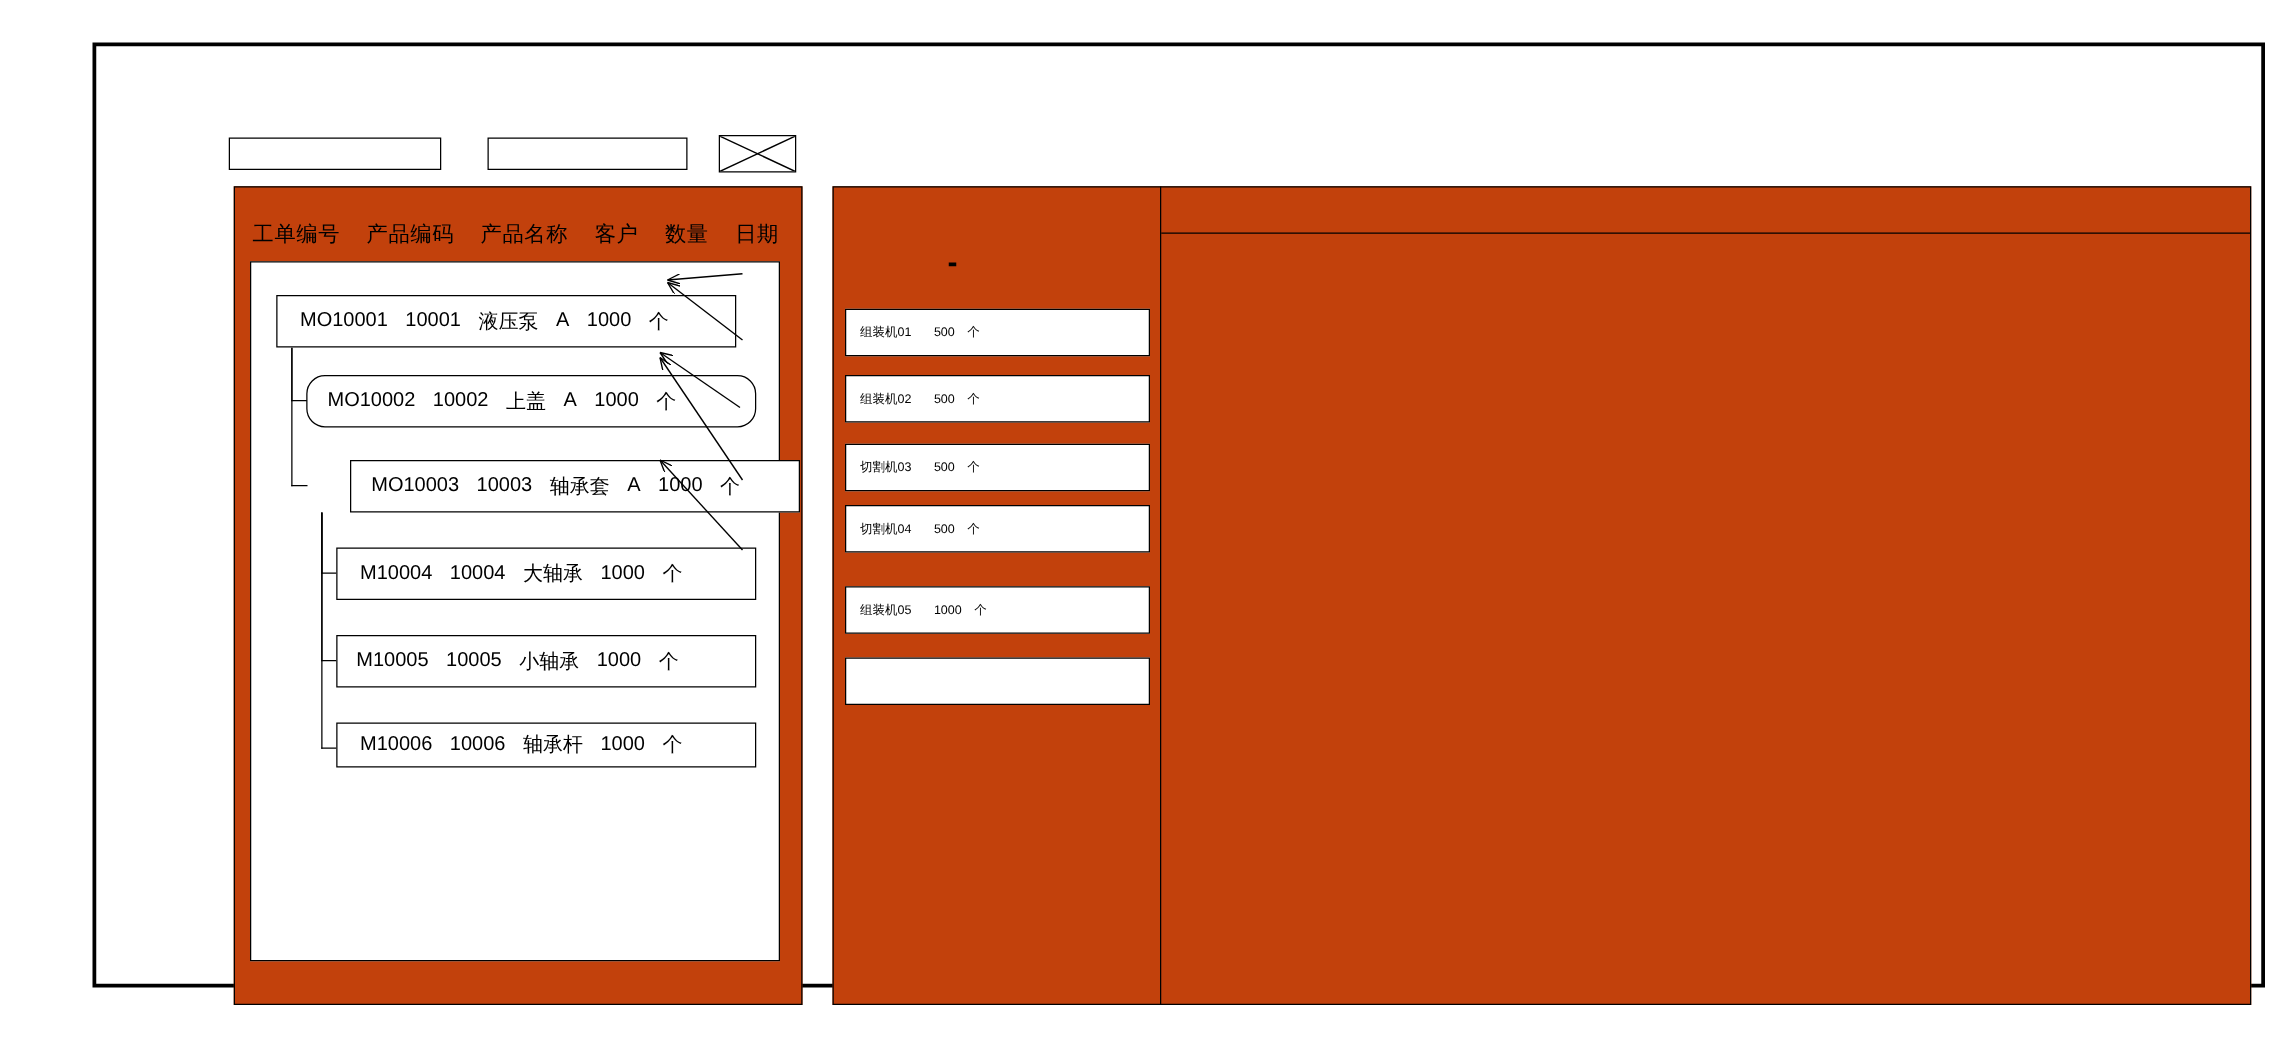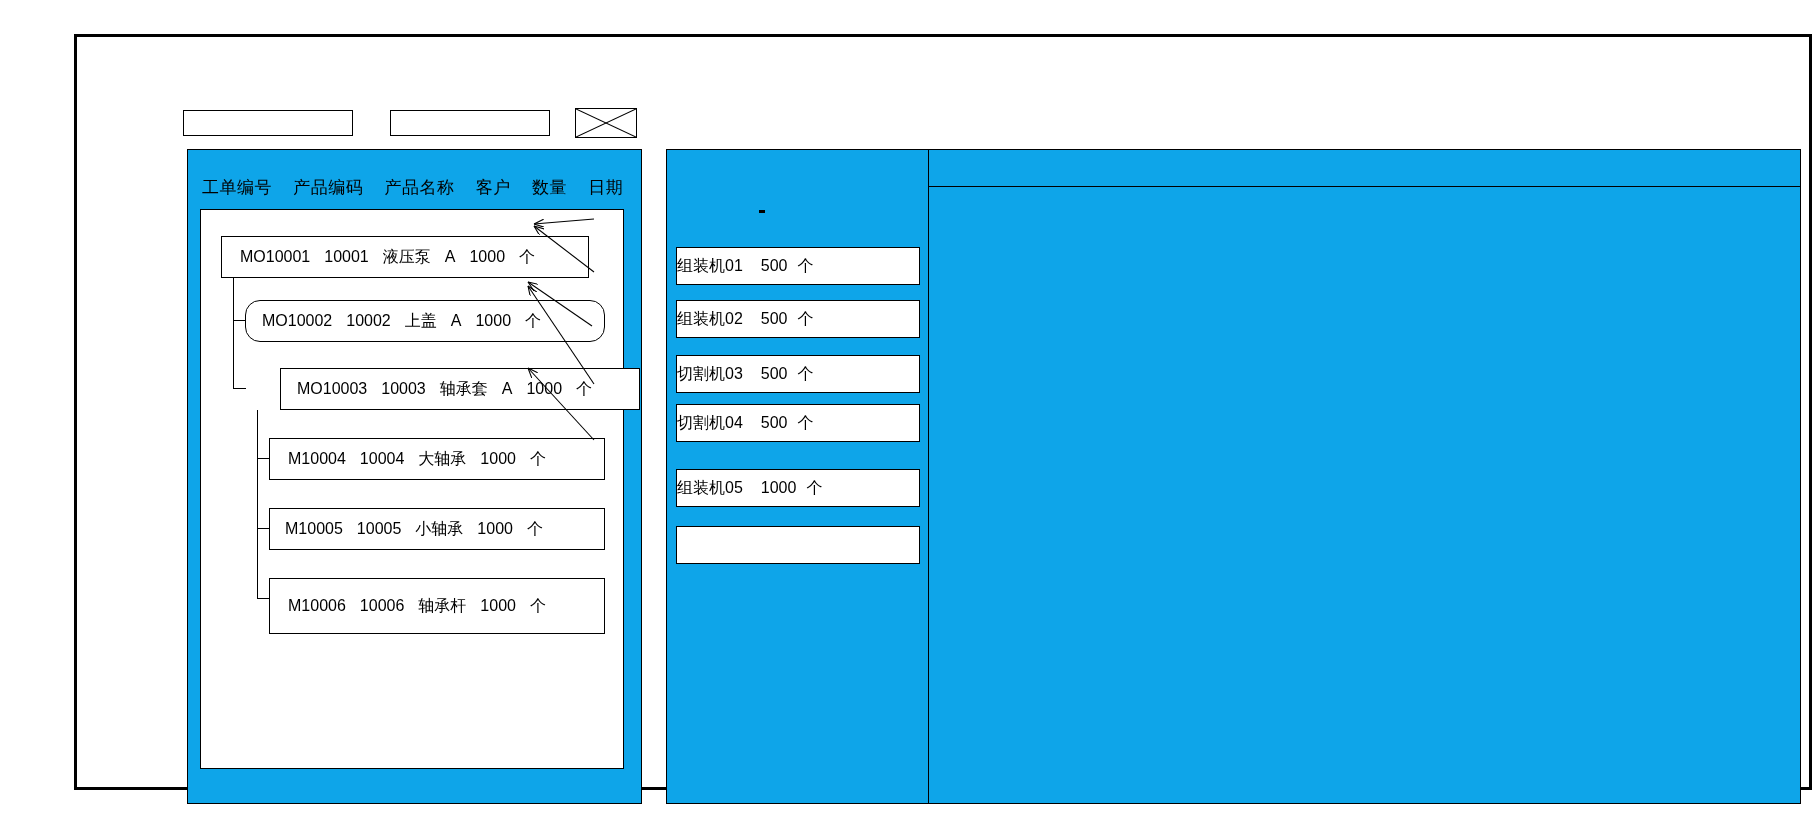--- a/index.html
+++ b/index.html
@@ -40,21 +40,21 @@
   #toolbar-icon-box {
     left: 498px; top: 71px; width: 62px; height: 30px;
   }
   #toolbar-icon-box svg { display: block; width: 100%; height: 100%; }
 
   
   .panel {
     position: absolute;
     border: 1.5px solid #000000;
     box-sizing: border-box;
-    background: #0ea5e9;
+    background: #c2410c;
   }
   #left-panel   { left: 110px; top: 112px; width: 455px; height: 655px; }
   #middle-panel { left: 589px; top: 112px; width: 263px; height: 655px; }
   #right-panel  { left: 851px; top: 112px; width: 873px; height: 655px; }
 
   
   #right-panel-header {
     position: absolute;
     left: 0;
     top: 36px;
@@ -111,21 +111,21 @@
     text-align: center;
   }
   .tree-node .cell { margin-right: 14px; }
   .tree-node .cell:last-child { margin-right: 0; }
 
   #tree-node-0 { left: 20px;  top: 26px;  width: 368px; height: 42px; padding-left: 18px; }
   #tree-node-1 { left: 44px;  top: 90px;  width: 360px; height: 42px; padding-left: 16px; border-radius: 15px; }
   #tree-node-2 { left: 44px;  top: 158px; width: 360px; height: 42px; padding-left: 16px; margin-left: 35px; }
   #tree-node-3 { left: 68px;  top: 228px; width: 336px; height: 42px; padding-left: 18px; }
   #tree-node-4 { left: 68px;  top: 298px; width: 336px; height: 42px; padding-left: 15px; }
-  #tree-node-5 { left: 68px;  top: 368px; width: 336px; height: 56px; padding-left: 18px; }
+  #tree-node-5 { left: 68px;  top: 368px; width: 336px; height: 36px; padding-left: 18px; }
 
   
   .elbow {
     position: absolute;
     border-left: 1.5px solid #000000;
     border-bottom: 1.5px solid #000000;
     box-sizing: border-box;
   }
   
   #elbow-a { left: 32px; top: 68px;  width: 13px; height: 43px; }
@@ -142,21 +142,22 @@
   .machine-card {
     position: absolute;
     left: 9px;
     width: 244px;
     height: 38px;
     border: 1.5px solid #000000;
     box-sizing: border-box;
     background: #ffffff;
     display: flex;
     align-items: center;
-    font-size: 16px;
+    padding-left: 11px;
+    font-size: 10px;
     color: #000000;
     white-space: nowrap;
   }
   .machine-card .m-name { margin-right: 18px; }
   .machine-card .m-qty  { margin-right: 10px; }
 
   #machine-card-0 { top: 97px; }
   #machine-card-1 { top: 150px; }
   #machine-card-2 { top: 205px; }
   #machine-card-3 { top: 254px; }

